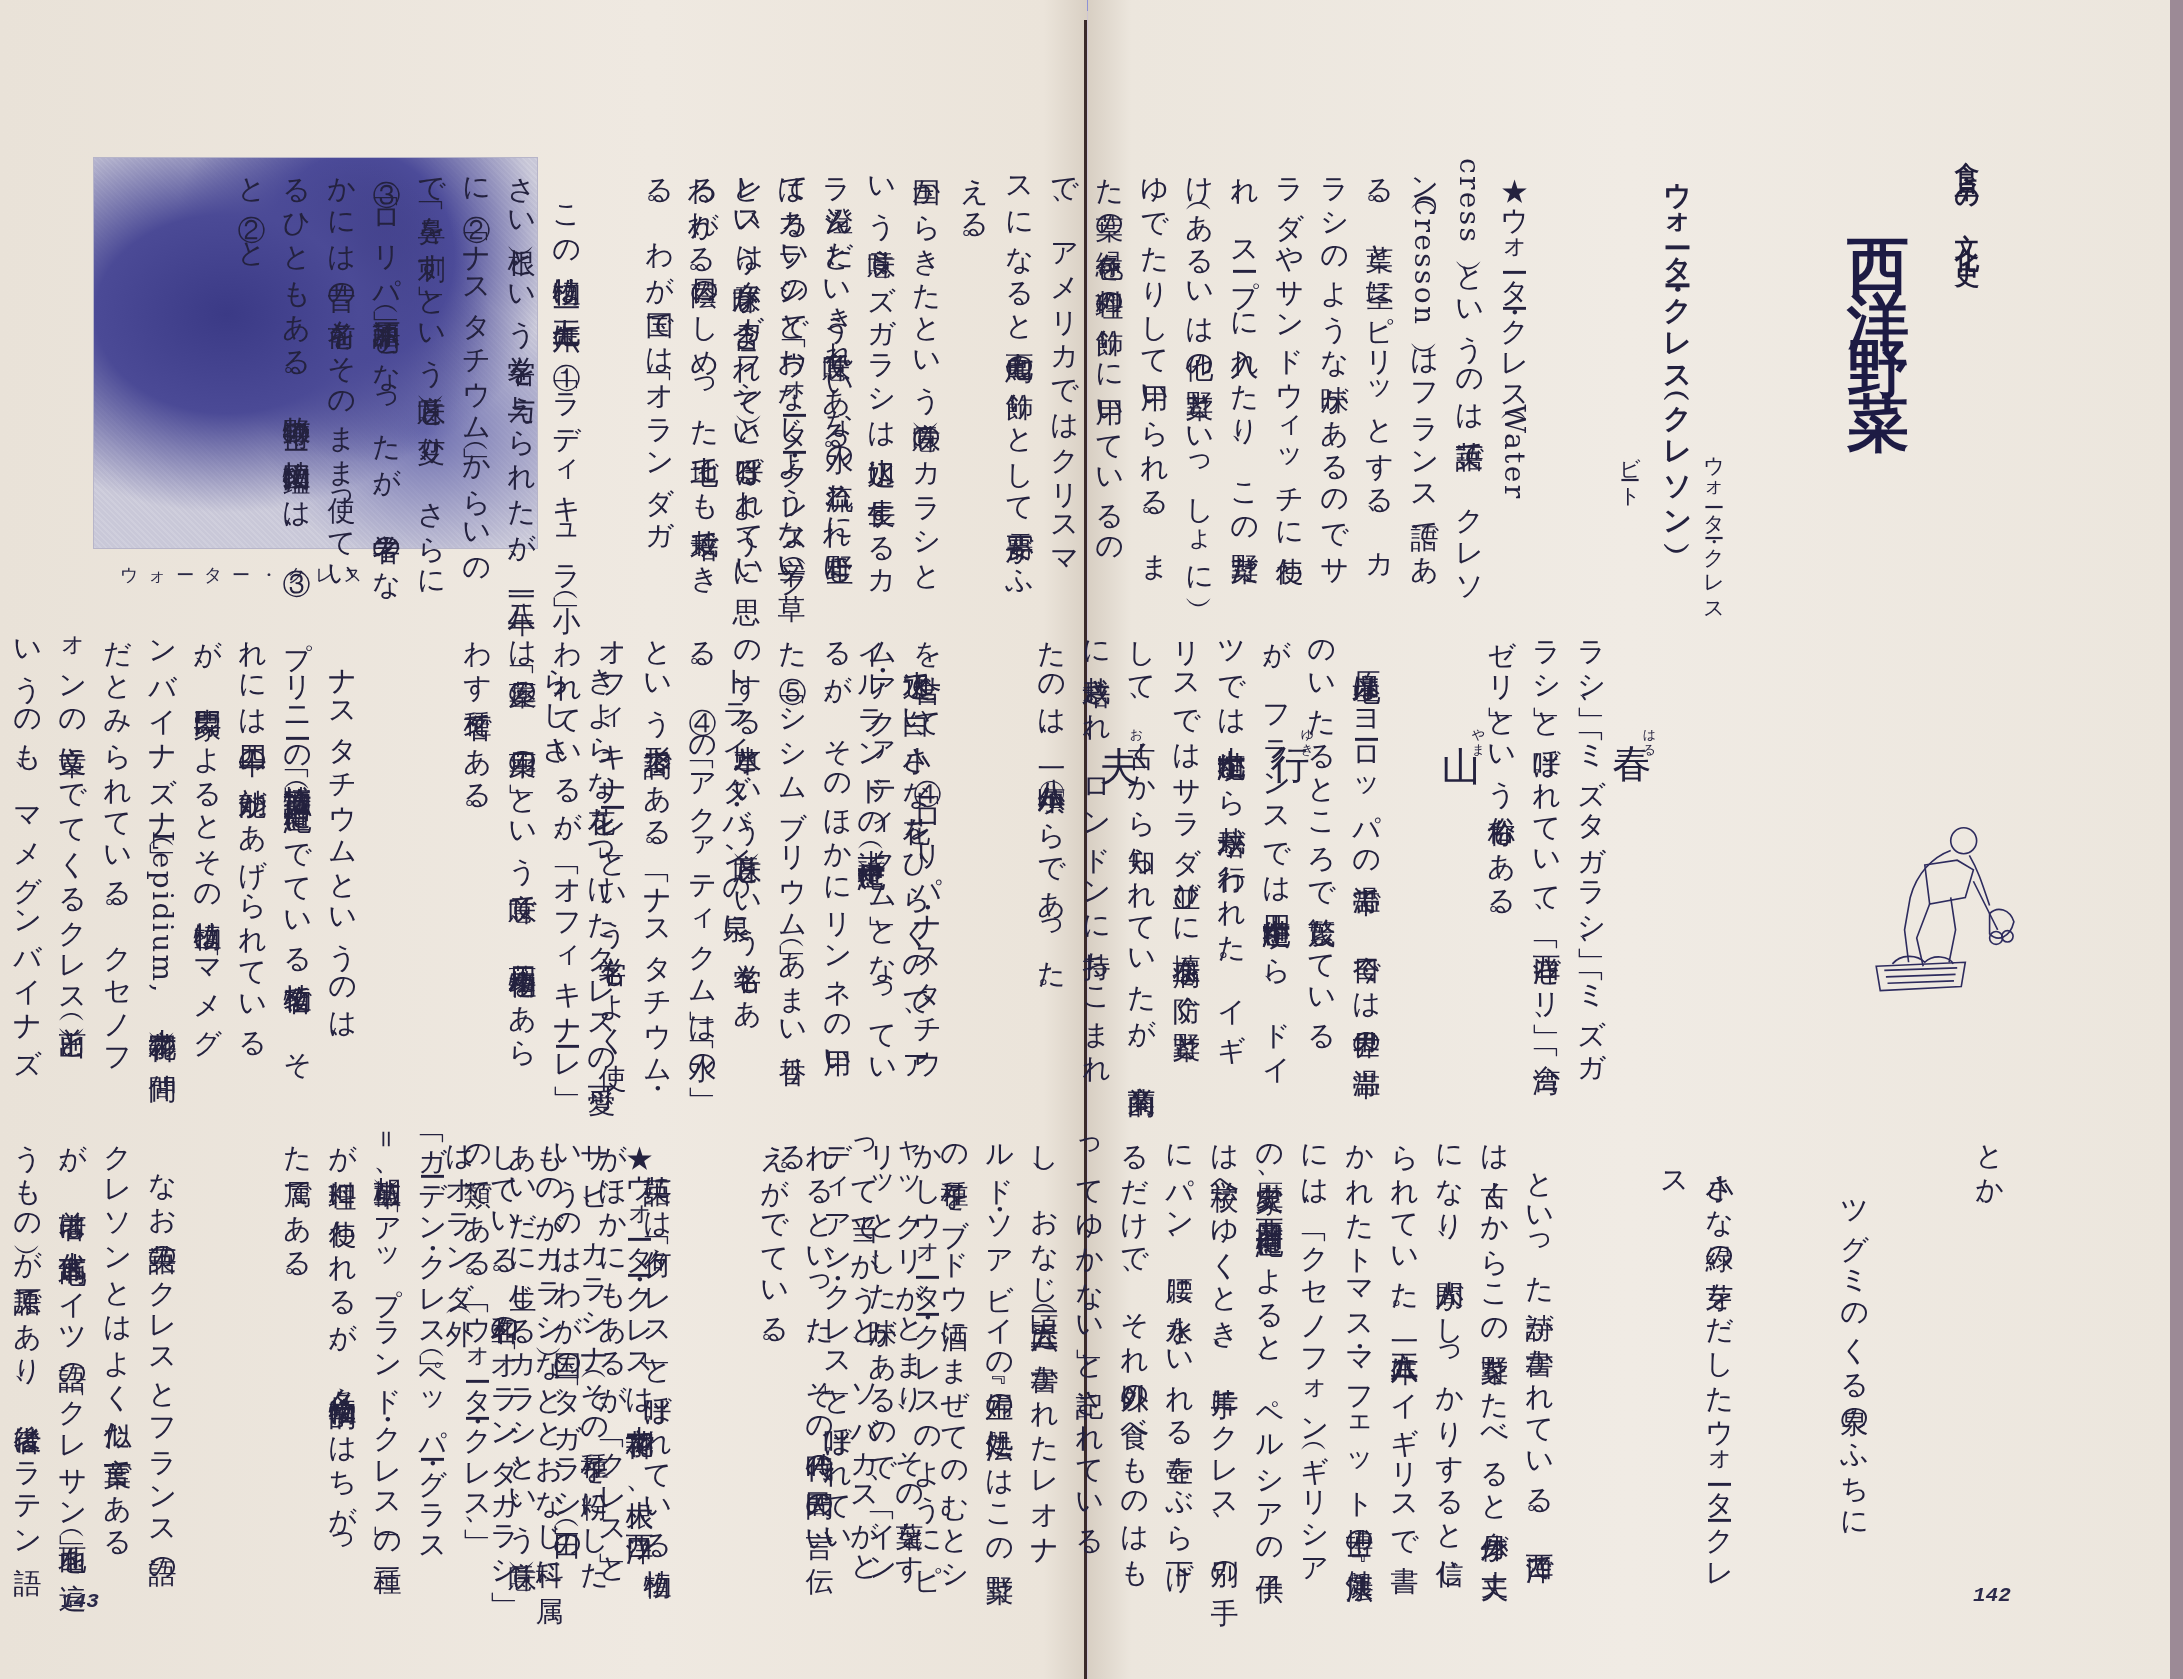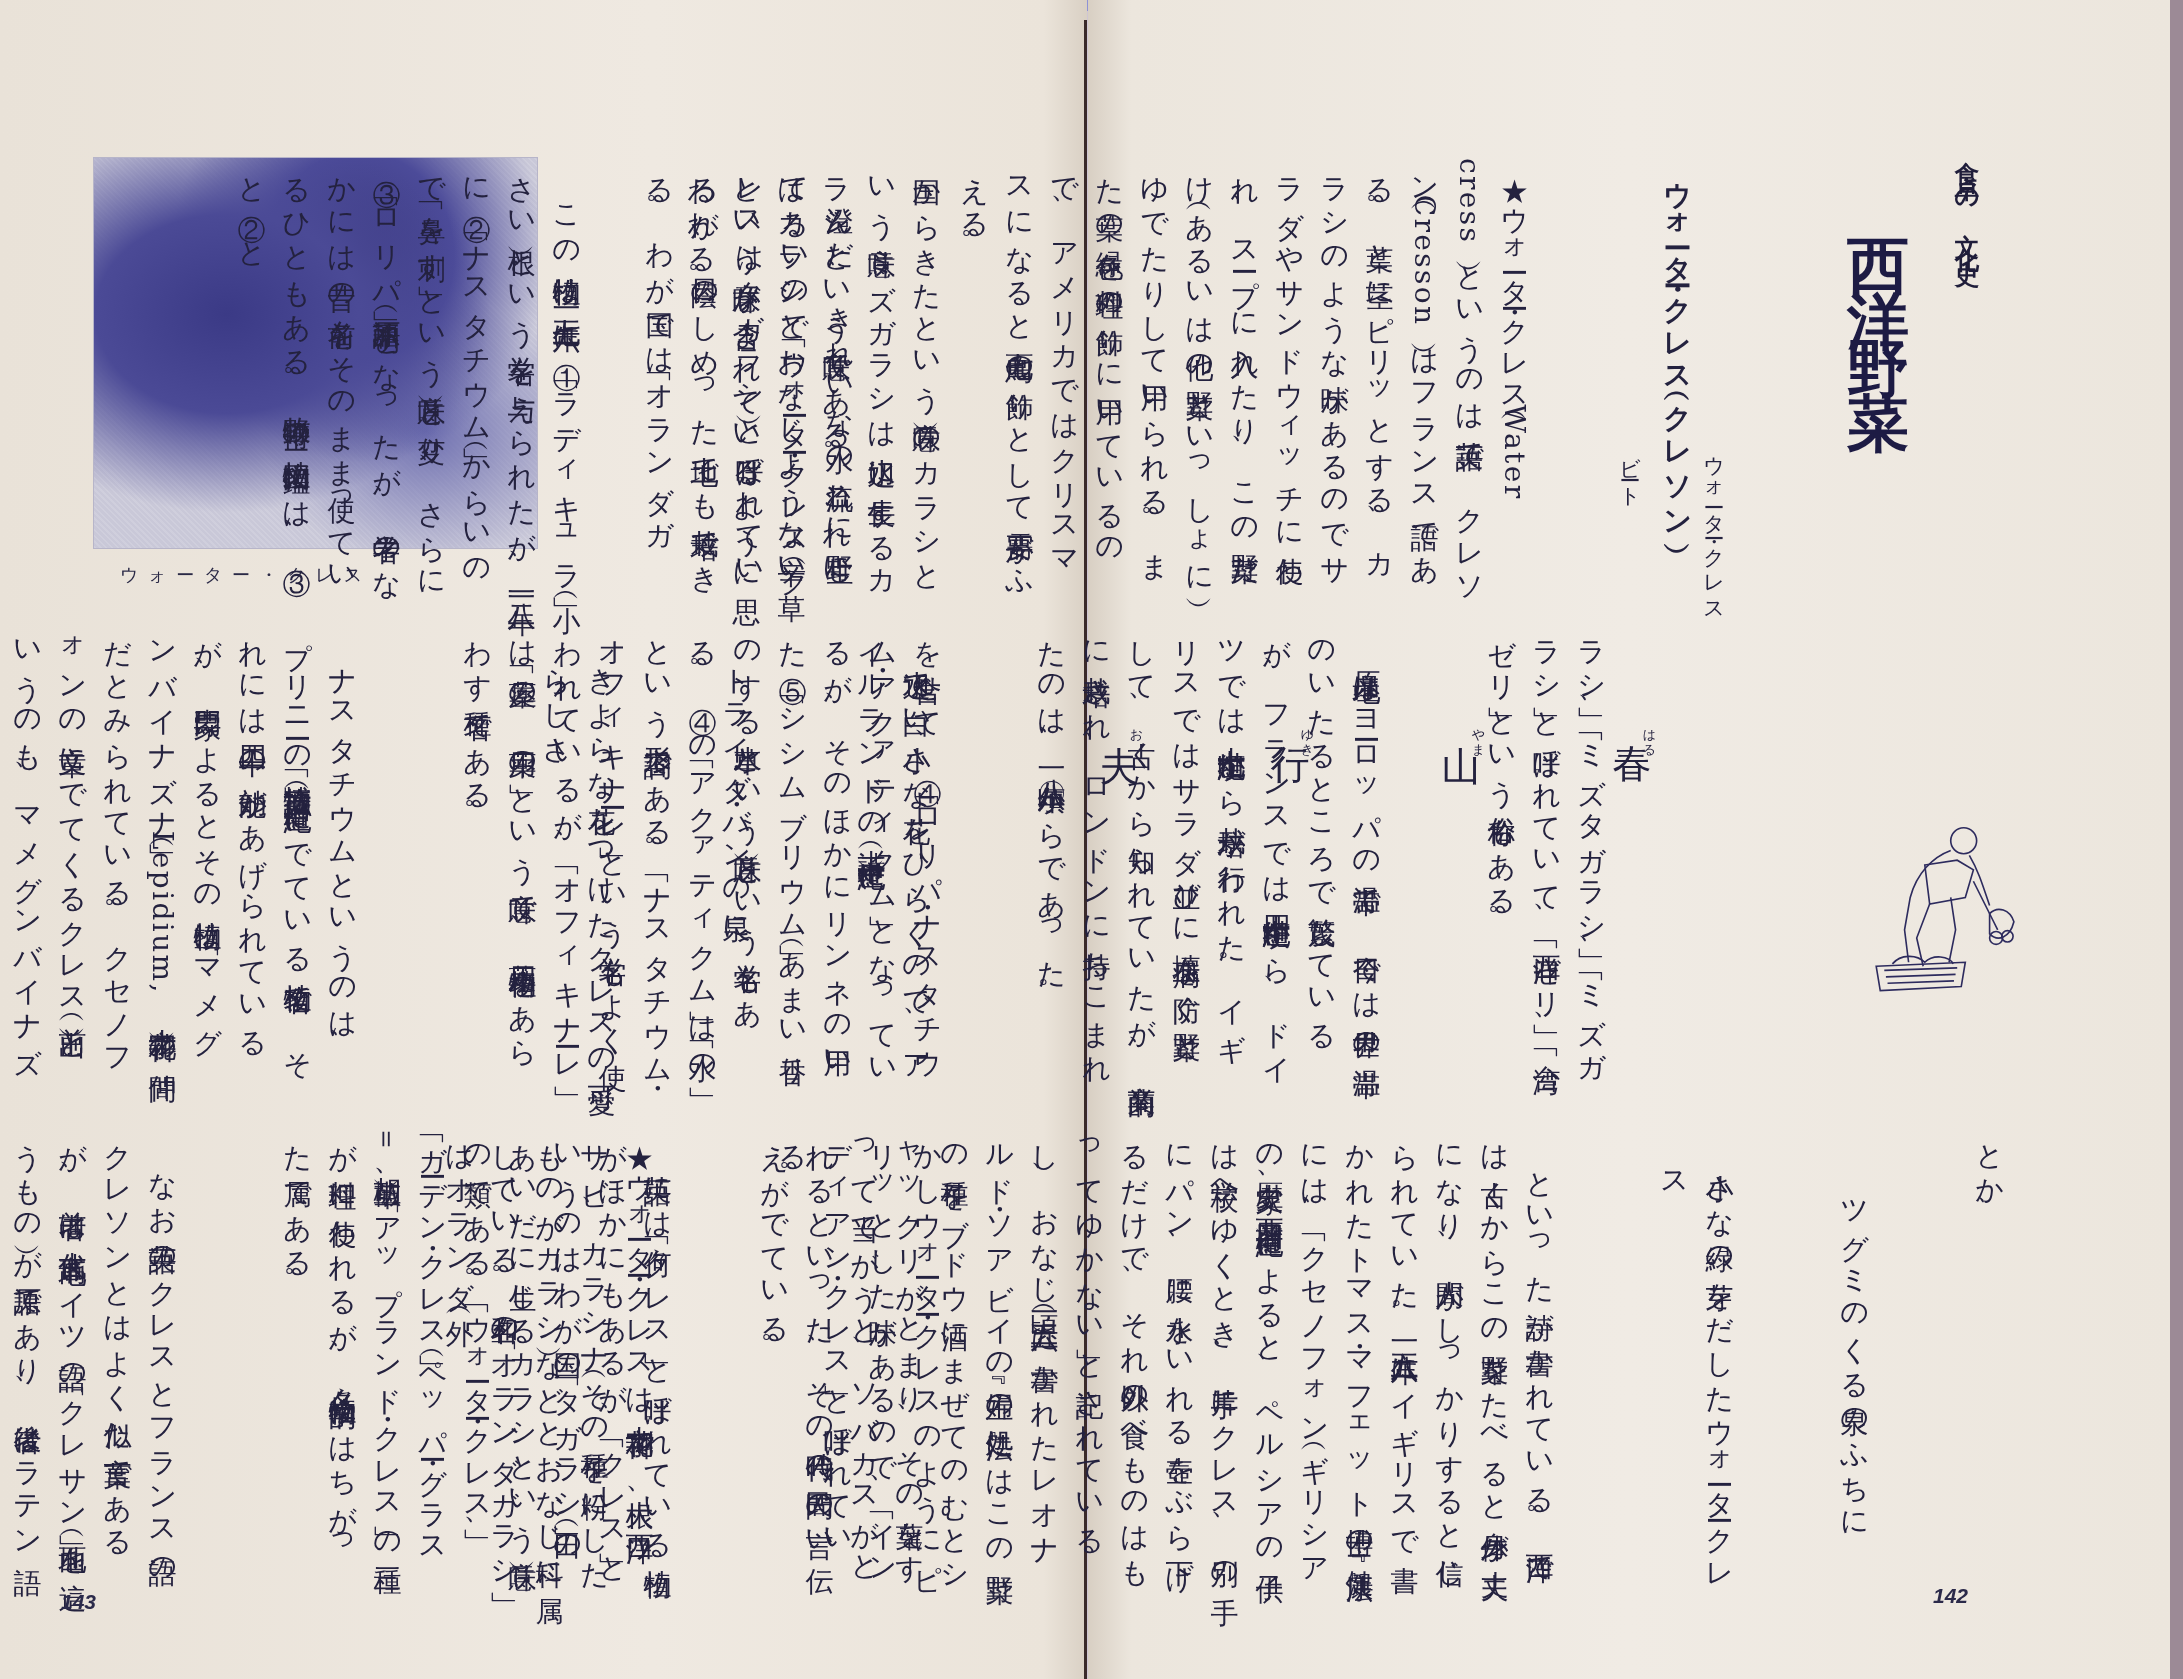--- a/index.html
+++ b/index.html
@@ -48,21 +48,21 @@
       radial-gradient(ellipse at 60% 25%, #37357c 0%, #4c4b99 25%, transparent 50%),
       radial-gradient(ellipse at 75% 70%, #6e6fb0 0%, transparent 35%),
       repeating-linear-gradient(45deg, rgba(255,255,255,0.12) 0 1.6px, transparent 1.6px 4.1px),
       #c9c8d8;
     border:0.8px solid #b7b5c9;
   }
   .photo-caption { position:absolute; left:120px; top:563px; font-family:"DejaVu Sans", sans-serif; font-size:18px; letter-spacing:9.7px; color:#2a2946; }
 
   .illustration { position:absolute; left:1860px; top:808px; width:162px; height:187px; }
 
-  .page-num { position:absolute; font-family:Liberation Sans, sans-serif; font-style:italic; font-weight:bold; font-size:21px; color:#2b2a4a; }
+  .page-num { position:absolute; font-family:Liberation Mono, monospace; font-style:italic; font-weight:bold; font-size:21px; color:#2b2a4a; }
 </style>
 </head>
 <body>
 
 <div id="top-strip"></div>
 <div class="page" id="page-left"></div>
 <div class="page" id="page-right"></div>
 <div id="gutter"></div>
 <div id="right-edge"></div>
 
@@ -114,21 +114,21 @@
 </div>
 
 <div class="vt" style="right:81px; top:1125px; height:455px; width:967px;">
   <p>とか、</p>
   <p style="padding-top:2em;">ツグミのくる泉のふちに</p>
   <p style="padding-top:1em;">小さな緑の芽をだしたウォータークレス</p>
   <p class="indent">といった詩が書かれている。西洋では古くからこの野菜をたべると身体が丈夫になり、人間がしっかりすると信じられていた。一六五八年にイギリスで書かれたトマス・マフェット博士の『健康法』には、「クセノフォン（ギリシアの歴史家、西暦前四世紀）によると、ペルシアの子供は学校へゆくとき、片手にクレス、別の手にパン、腰に水をいれる壺をぶら下げるだけで、それ以外の食べものはもってゆかない」と記されているし、おなじ頃（一六五二）に書かれたレオナルド・ソアビイの『主婦の処法』にはこの野菜の種子をブドウ酒にまぜてのむとシャックリがとまり、その葉をすって当てがうと、ソバカスがとれるといった、その時代の民間の言い伝えがでている。</p>
   <p>★ウォーター・クレスは十字花科で、大根、西洋ワサビ、カラシナ（その種子を粉にしたものがカラシ）などとおなじ科に属している。和名の「オランダガラシ」はオランダ（外</p>
 </div>
 
-<div class="page-num" style="left:1933px; top:1584px;">142</div>
+<div class="page-num" style="left:1973px; top:1584px;">142</div>
 
 <div class="photo"></div>
 <div class="photo-caption">ウォーター・クレス</div>
 
 <div class="vt" style="left:560px; top:158px; height:439px; width:479px;">
   <p>国からきたという意味）のカラシという意味ミズガラシは水辺に生長するカラシという意味である。これにはカラシとおなじような辛い草という意味が含まれているように思われる。</p>
   <p class="indent">この植物は一七五六年に①「ラディキュラ」（小さい根）という学名を与えられたが、一八一二年に②「ナスタチウム」（からいので「鼻を刺す」という意味）と変り、さらに③「ロリパ」（語原不明）となったが、学者のなかには昔の名前をそのまま使っているひともある。牧野博士の植物図鑑には、③と②と</p>
 </div>
 
 <div class="vt" style="left:65px; top:621px; height:455px; width:975px;">

